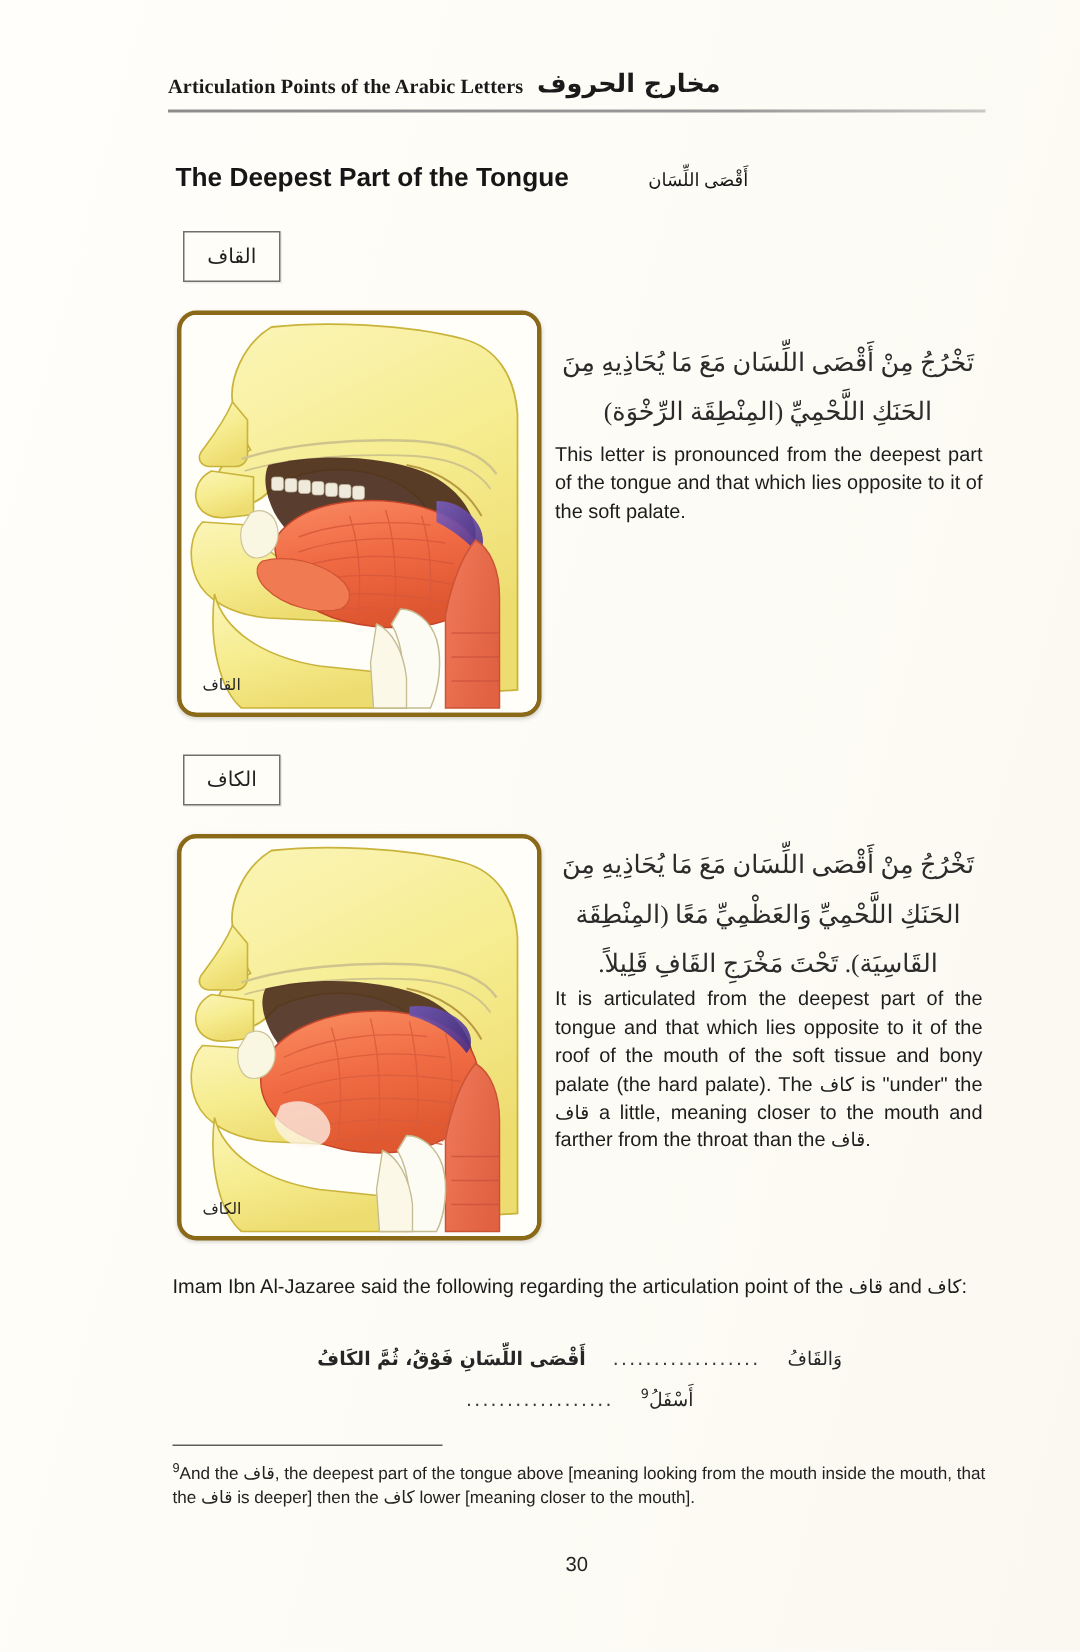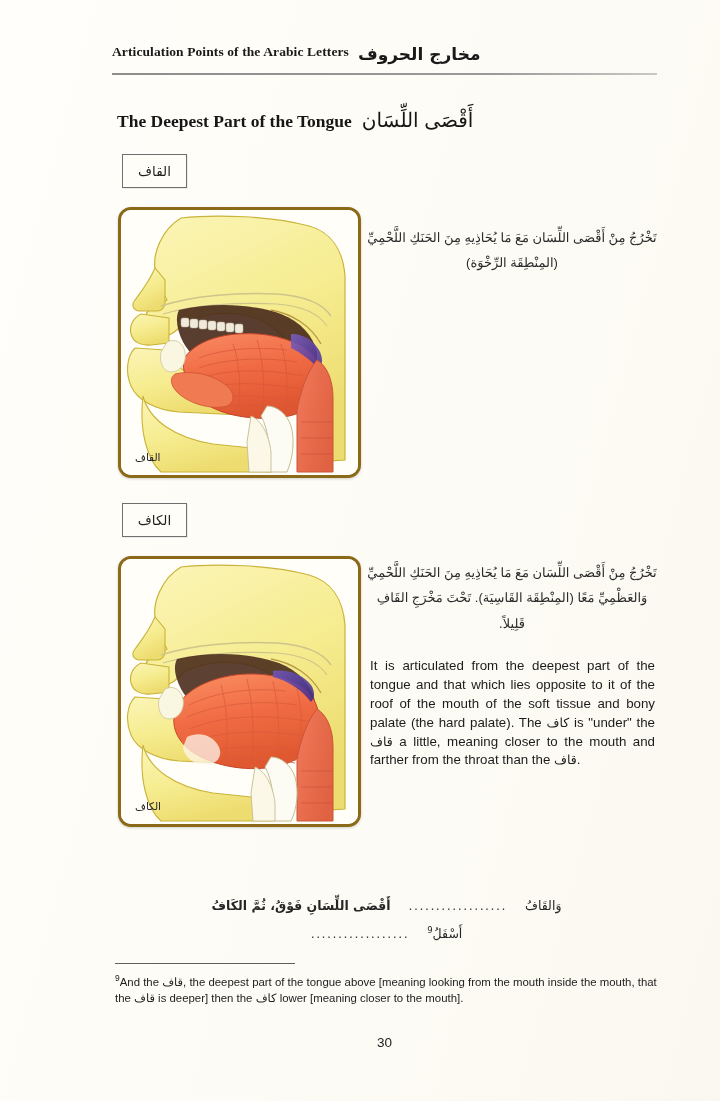--- a/index.html
+++ b/index.html
@@ -29,21 +29,21 @@
   }
 
   
   .header {
     position: absolute;
     top: 44px;
     left: 0;
     width: 545px;
     height: 22px;
     display: flex;
-    align-items: flex-start;
+    align-items: flex-end;
     gap: 9px;
   }
   .header-title {
     font-family: "Liberation Serif", serif;
     font-weight: bold;
     font-size: 13.5px;
     letter-spacing: .1px;
     color: #1a1a1a;
     white-space: nowrap;
   }
@@ -71,28 +71,28 @@
     left: 5px;
     display: flex;
     align-items: baseline;
     gap: 10px;
   }
   .section-title .en {
     font-size: 17.5px;
     font-weight: bold;
     color: #161616;
     white-space: nowrap;
+  }
+  .section-title .ar {
     font-family: Liberation Serif, serif;
-  }
-  .section-title .ar {
-    font-family: Liberation Sans, sans-serif;
-    font-size: 20px;
+    font-size: 12px;
     direction: rtl;
     color: #161616;
     white-space: nowrap;
+    margin-left: 43px;
   }
 
   
   .letter-box {
     position: absolute;
     width: 63px;
     height: 32px;
     border: 1.4px solid #6f6f6f;
     background: #fffdf8;
     display: flex;
@@ -132,22 +132,22 @@
     font-size: 10.5px;
     direction: rtl;
     color: #242424;
   }
 
   
   .ar-para {
     position: absolute;
     direction: rtl;
     text-align: center;
-    font-family: Liberation Sans, sans-serif;
-    font-size: 13px;
+    font-family: Liberation Serif, serif;
+    font-size: 17px;
     line-height: 1.95;
     color: #2b2b2b;
     width: 290px;
     left: 255px;
   }
   .en-para {
     position: absolute;
     width: 285px;
     left: 258px;
     font-size: 13.3px;
@@ -338,20 +338,21 @@
         <path d="M150,100 C172,104 190,116 200,134" fill="none" stroke="#b99a44" stroke-width="1.3"></path>
 
         <path d="M46,132 C54,128 62,132 64,142 C66,152 60,162 50,162 C42,162 38,152 40,142 Z" fill="#f9f6e2" stroke="#cdc49a" stroke-width="0.8"></path>
 
         <path d="M54,164 C70,160 92,164 106,176 C114,183 114,192 106,196 C90,200 68,194 56,182 C50,176 48,168 54,164 Z" fill="#f07a52" stroke="#ce5434" stroke-width="0.8"></path>
       </svg>
       <div class="fig-caption">القاف</div>
     </div>
 
     <div class="ar-para" id="ar-qaf">تَخْرُجُ مِنْ أَقْصَى اللِّسَان مَعَ مَا يُحَاذِيهِ مِنَ الحَنَكِ اللَّحْمِيِّ (المِنْطِقَة الرِّخْوَة)</div>
+    <div class="en-para" id="en-qaf">This letter is pronounced from the deepest part of the tongue and that which lies opposite to it of the soft palate.</div>
 
     <div class="letter-box" id="box-kaf">
       <span>الكاف</span>
     </div>
 
     <div class="figure" id="fig-kaf">
       <svg viewBox="0 0 237 265" xmlns="http://www.w3.org/2000/svg">
         <defs>
           <linearGradient id="skinG2" x1="0" y1="0" x2="0.4" y2="1">
             <stop offset="0%" stop-color="#fbf5b8"></stop>
@@ -418,20 +419,23 @@
       </svg>
       <div class="fig-caption">الكاف</div>
     </div>
 
     <div class="ar-para" id="ar-kaf">تَخْرُجُ مِنْ أَقْصَى اللِّسَان مَعَ مَا يُحَاذِيهِ مِنَ الحَنَكِ اللَّحْمِيِّ وَالعَظْمِيِّ مَعًا (المِنْطِقَة القَاسِيَة). تَحْتَ مَخْرَجِ القَافِ قَلِيلاً.</div>
 
     <div class="en-para" id="en-kaf">
       <span>It is articulated from the deepest part of the tongue and that which lies opposite to it of the roof of the mouth of the soft tissue and bony palate (the hard palate).  The </span><span class="ar-inline">كاف</span><span> is "under" the </span><span class="ar-inline">قاف</span><span> a little, meaning closer to the mouth and farther from the throat than the </span><span class="ar-inline">قاف</span><span>.</span>
     </div>
 
+    <div class="jazaree">
+      <span>Imam Ibn Al-Jazaree said the following regarding the articulation point of the </span><span class="ar-inline">قاف</span><span> and </span><span class="ar-inline">كاف</span><span>:</span>
+    </div>
 
     <div class="verse" id="verse-1">
       <div class="verse-inner">
         <span class="verse-right">وَالقَافُ</span>
           <span class="verse-dots">..................</span>
         <span class="verse-left">أَقْصَى اللِّسَانِ فَوْقُ، ثُمَّ الكَافُ</span>
       </div>
     </div>
 
     <div class="verse" id="verse-2">

